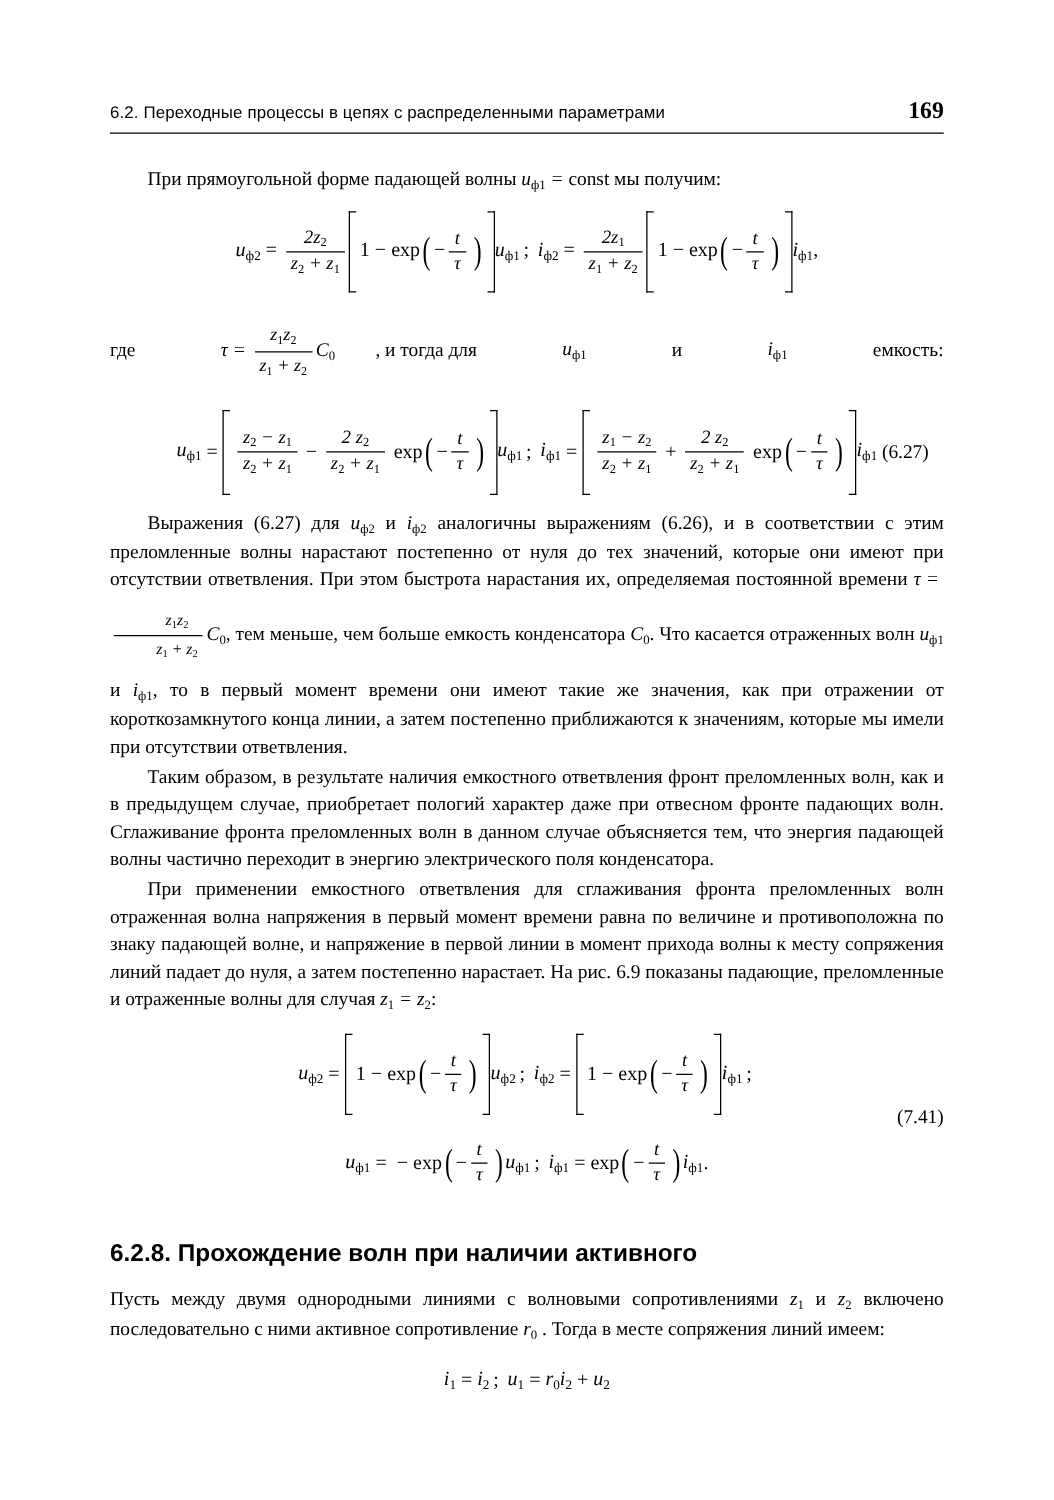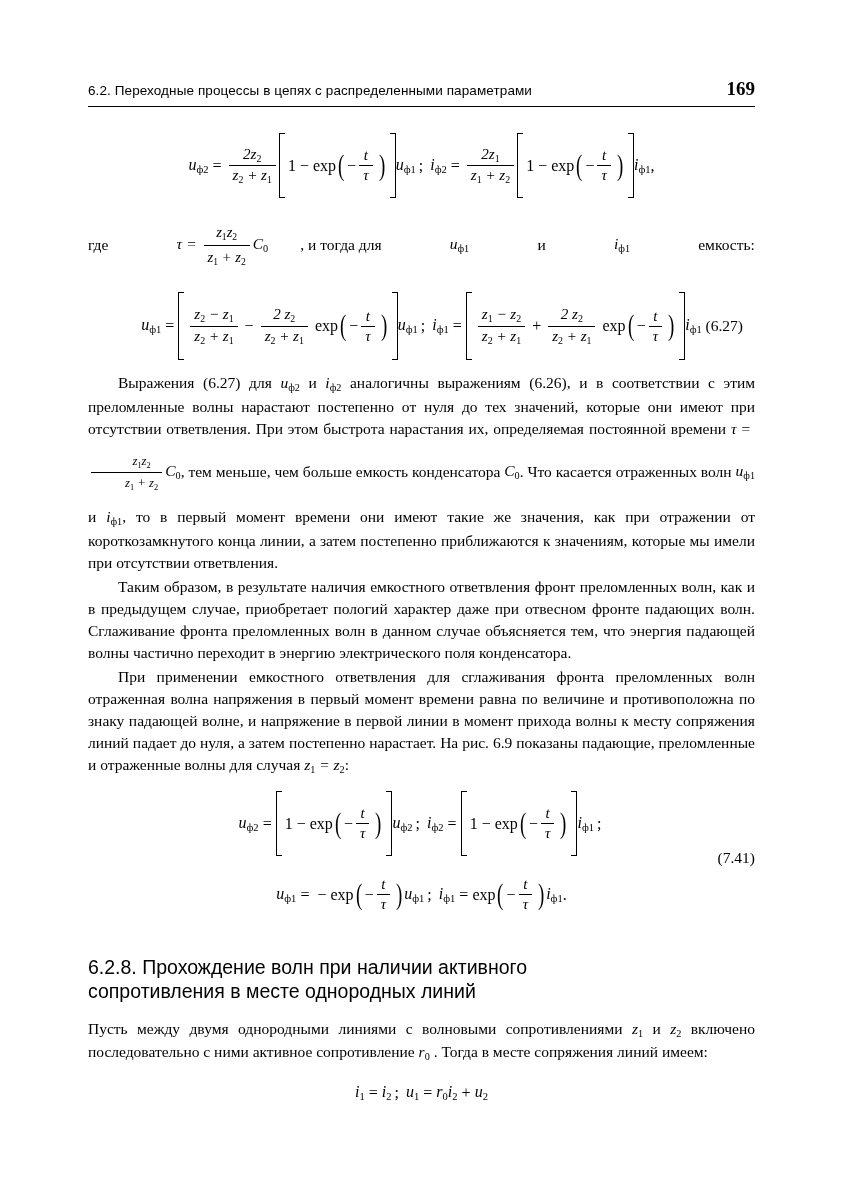--- a/index.html
+++ b/index.html
@@ -115,21 +115,21 @@
     transform: scaleX(0.62);
     display: inline-block;
   }
   .par > .inner { display: inline-flex; align-items: center; padding: 0 1px; }
   .op { margin: 0 4px; }
   .opn { margin: 0 3px; }
   
   h2.section {
     font-family: "Liberation Sans", sans-serif;
     font-size: 19.5px;
-    font-weight: normal;
+    font-weight: bold;
     line-height: 1.24;
     margin: 30px 0 14px 0;
   }
   .eqgroup {
     position: relative;
     margin: 14px 0 10px 0;
   }
   .eqgroup .line {
     display: flex;
     justify-content: center;
@@ -148,20 +148,25 @@
 </head>
 <body>
 
 <div class="page">
 
   <div class="header">
     <div class="header-title">6.2. Переходные процессы в цепях с распределенными параметрами</div>
     <div class="header-page">169</div>
   </div>
 
+  <p class="body">
+    <span>При прямоугольной форме падающей волны</span>
+    <span class="mi">u<span class="sub">ф1</span> = <span class="mrm">const</span></span>
+    <span>мы получим:</span>
+  </p>
 
   <div class="math-block">
     <span class="mi">u<span class="sub">ф2</span></span><span class="op">=</span>
     <span class="frac">
         <span class="num mi">2z<span class="sub">2</span></span>
         <span class="den mi">z<span class="sub">2</span> + z<span class="sub">1</span></span>
       </span>
     <span class="brk">
         <span class="bl"></span>
         <span class="inner">
@@ -360,21 +365,20 @@
             </span></span>
           <span class="pr">)</span>
         </span>
       <span class="mi">i<span class="sub">ф1</span></span><span>.</span>
     </div>
     <span class="eqtag-mid">(7.41)</span>
   </div>
 
   <h2 class="section">
     <span>6.2.8. Прохождение волн при наличии активного</span><br>
-    <span>сопротивления в месте однородных линий</span>
   </h2>
 
   <p class="body noindent">
     <span>Пусть между двумя однородными линиями с волновыми сопротивлениями</span>
     <span class="mi">z<span class="sub">1</span></span>
     <span>и</span>
     <span class="mi">z<span class="sub">2</span></span>
     <span>включено последовательно с ними активное сопротивление</span>
     <span class="mi">r<span class="sub">0</span></span>
     <span>. Тогда в месте сопряжения линий имеем:</span>

